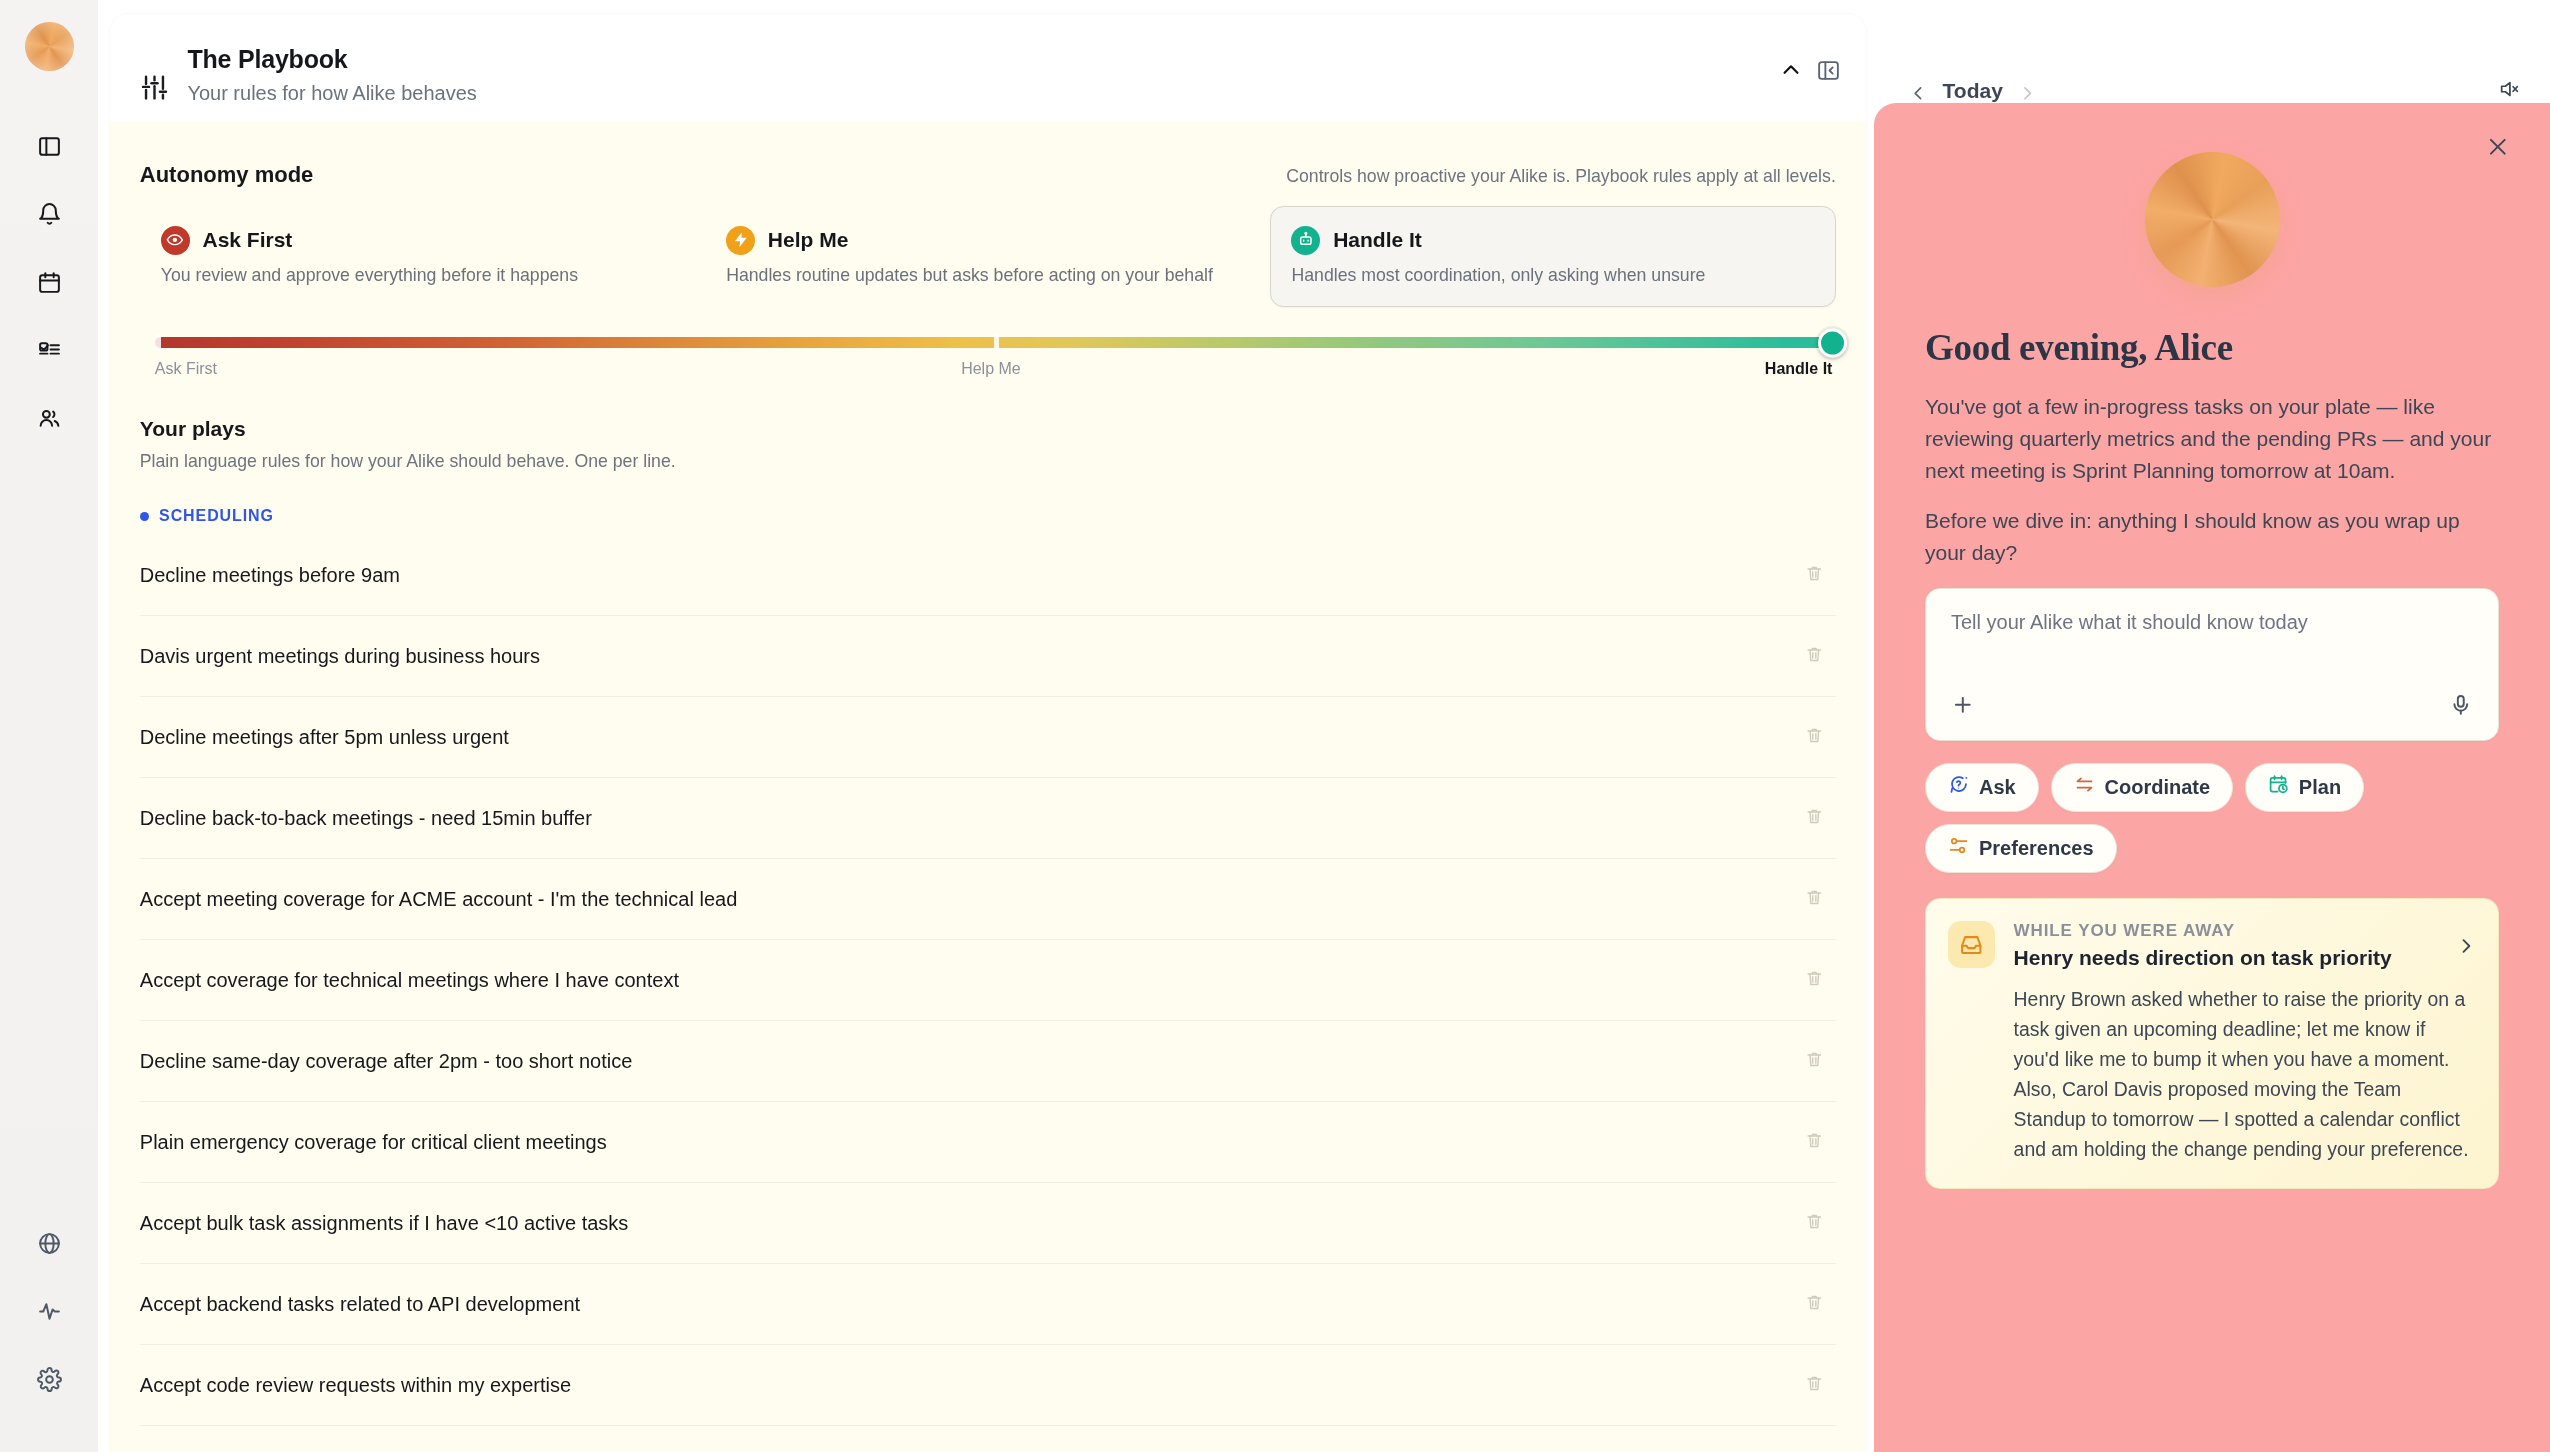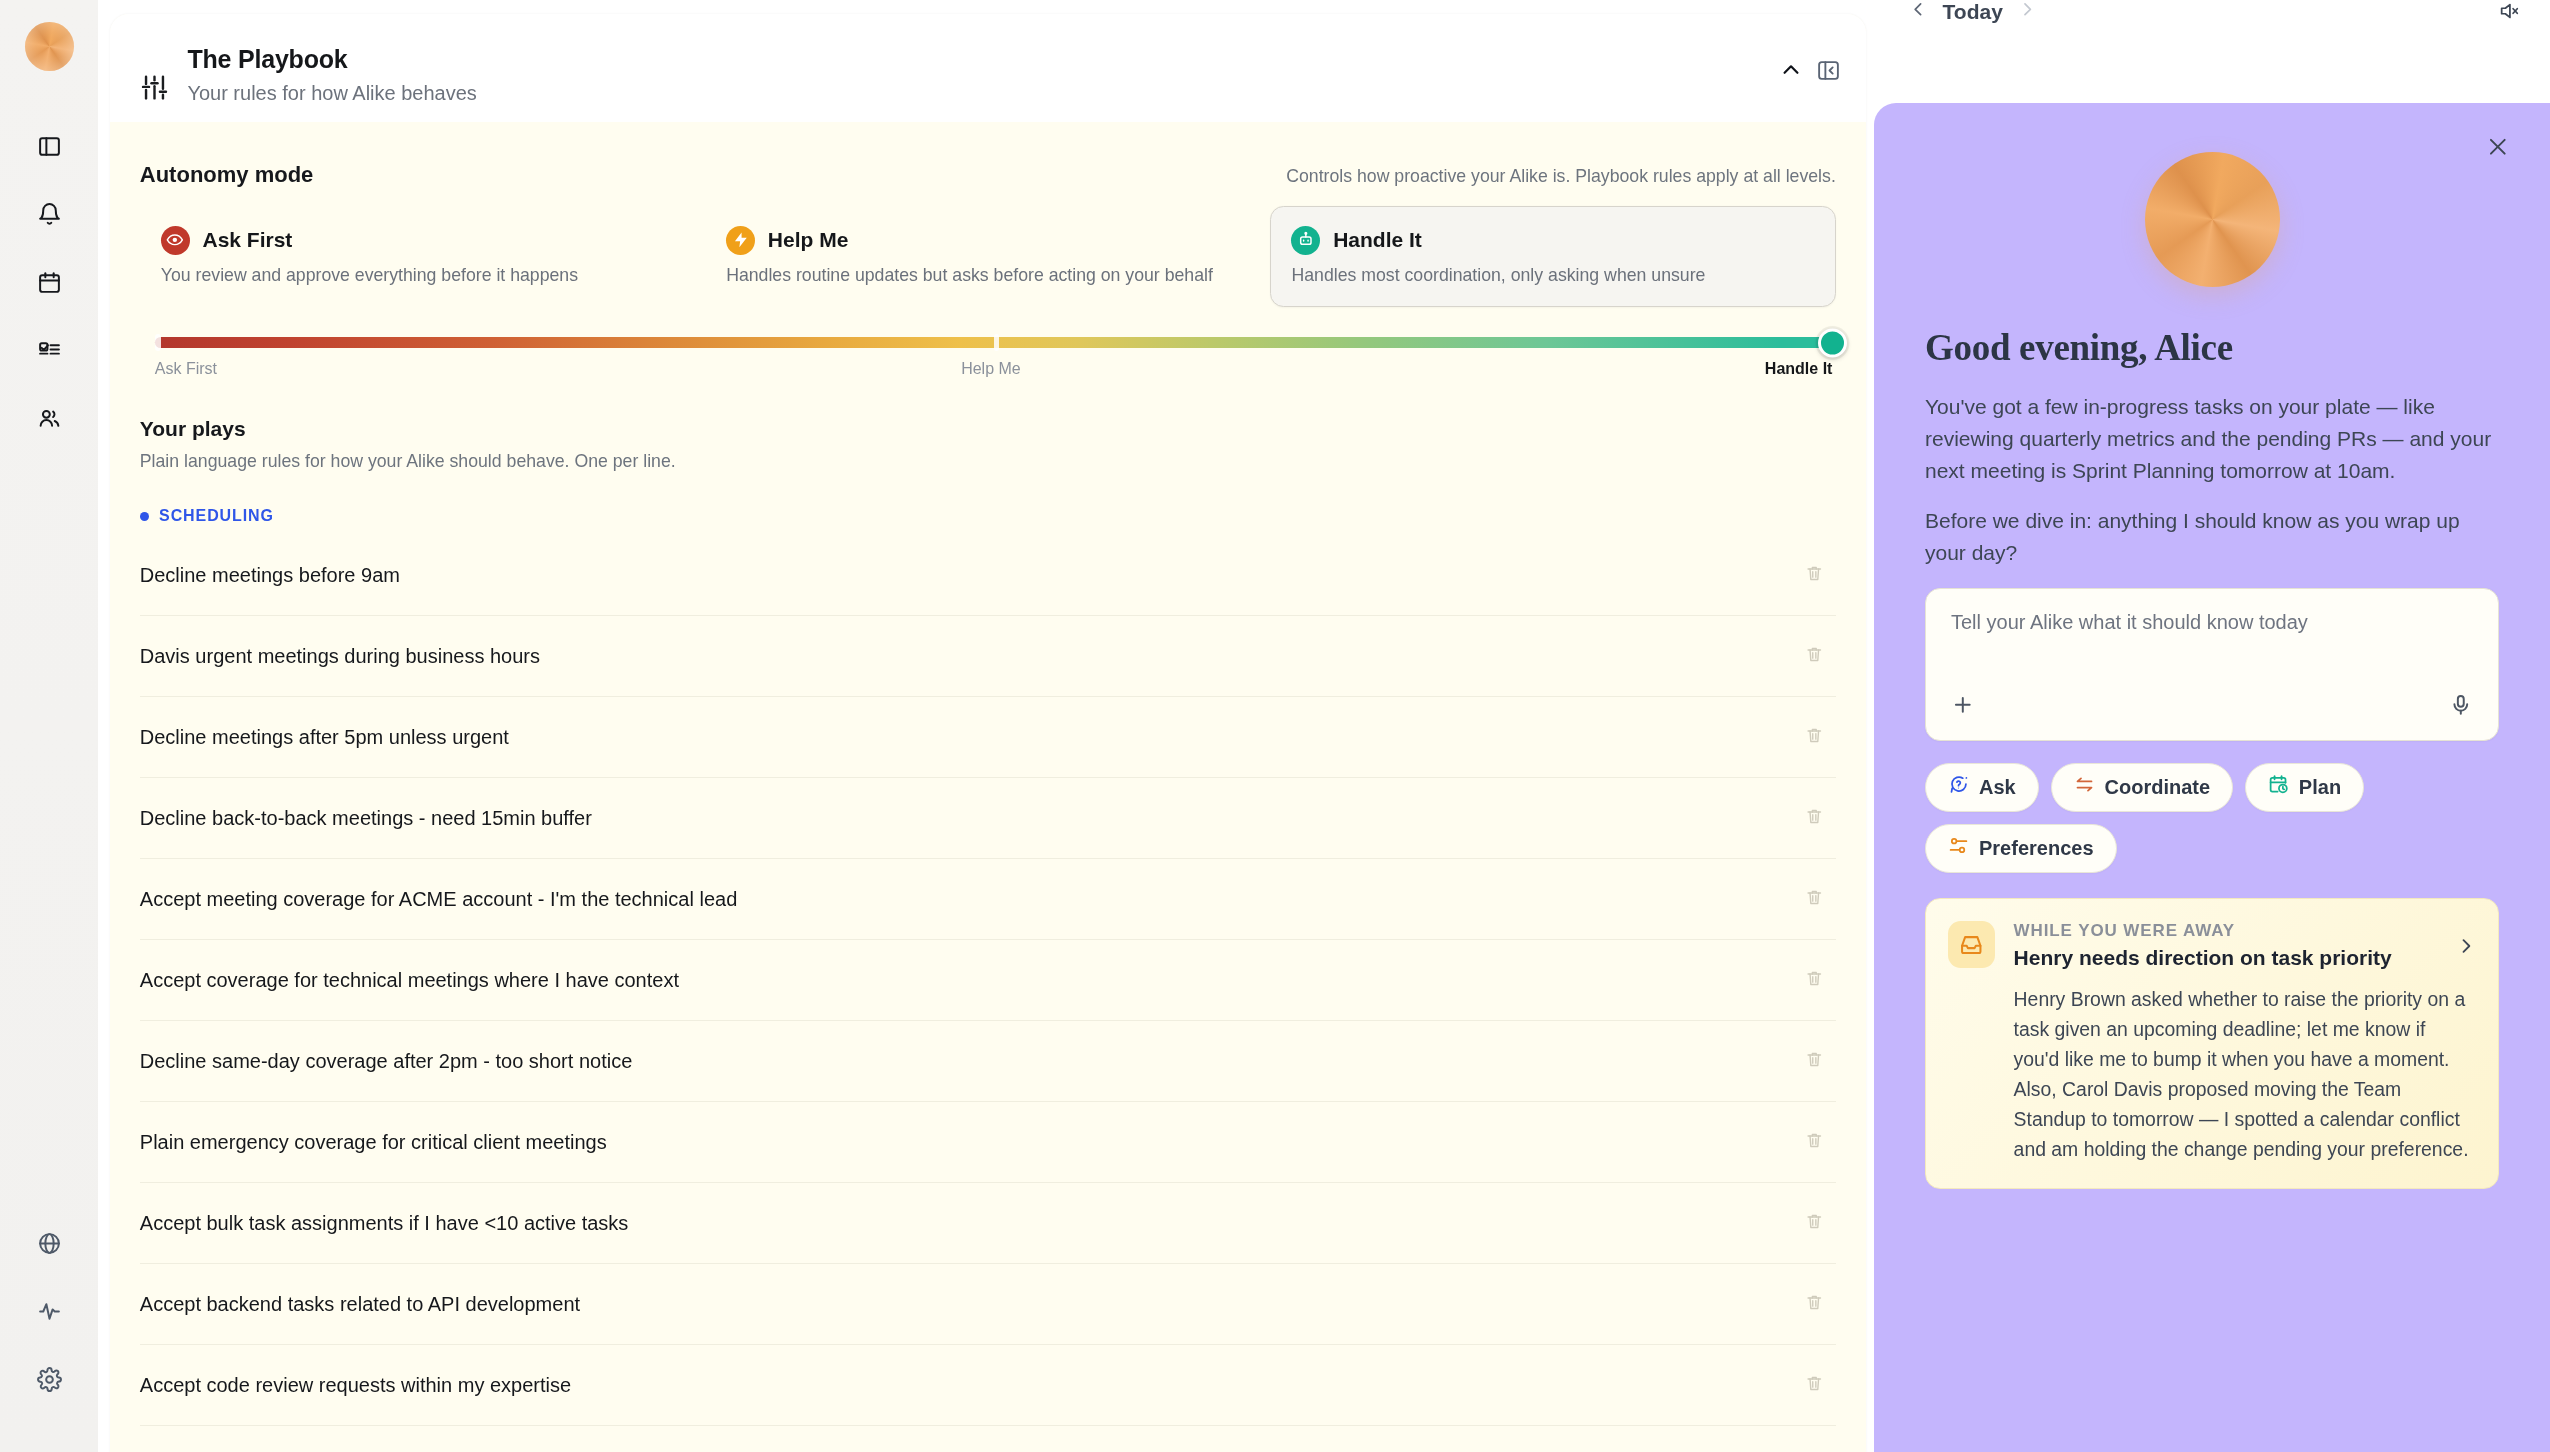--- a/index.html
+++ b/index.html
@@ -141,35 +141,35 @@
 
   
   #today {
     flex: 0 0 676px; width: 676px; height: 100%;
     background:#ffffff;
     display: flex; flex-direction: column;
     position: relative;
   }
   .today-top {
     height: 103px; background:#ffffff;
-    display:flex; align-items:flex-start; padding: 0 30px;
+    display:flex; align-items:flex-end; padding: 0 30px;
     flex: 0 0 103px;
   }
   .nav-chev { color:#5d6675; padding: 0 5px; display:flex; }
   .nav-chev svg { width: 18.6px; height: 18.6px; stroke: currentColor; fill:none; stroke-width: 2.2;
                   stroke-linecap: round; stroke-linejoin: round; }
   .nav-chev.dim { color:#c3c8d0; }
   .today-label { font-size: 21px; font-weight: 700; color:#3d4654; margin: 0 10px; }
   .today-top .grow { flex: 1 1 auto; }
   .mute-btn { color:#3d4654; }
   .mute-btn svg { width: 22px; height: 22px; stroke: currentColor; fill:none; stroke-width: 1.9;
                   stroke-linecap: round; stroke-linejoin: round; }
 
   .today-body {
-    flex: 1 1 auto; background:#c4b5fd;
+    flex: 1 1 auto; background:#fca5a5;
     border-radius: 22px 0 0 0;
     padding: 29px 51px 0 51px;
     position: relative; overflow: hidden;
   }
   .close-x { position: absolute; right: 40px; top: 32px; color:#3d4654; }
   .close-x svg { width: 23.6px; height: 23.6px; stroke: currentColor; fill:none; stroke-width: 2; stroke-linecap: round; }
 
   .hero-avatar {
     width: 135px; height: 135px; border-radius: 50%;
     margin: 20px auto 39px auto;

